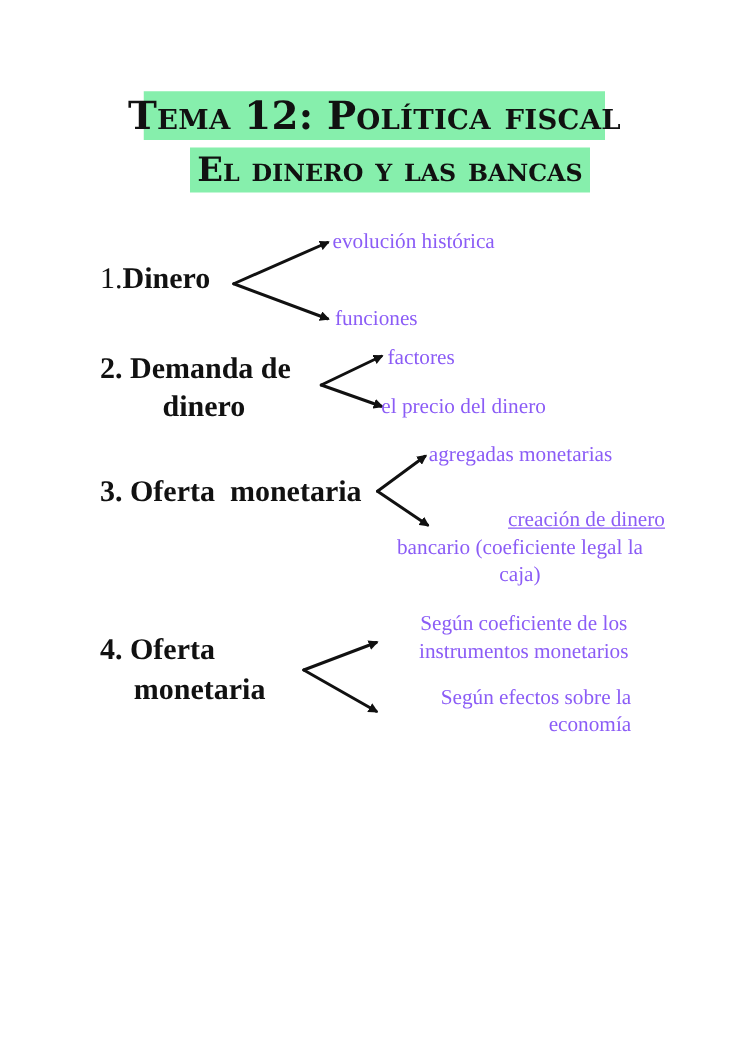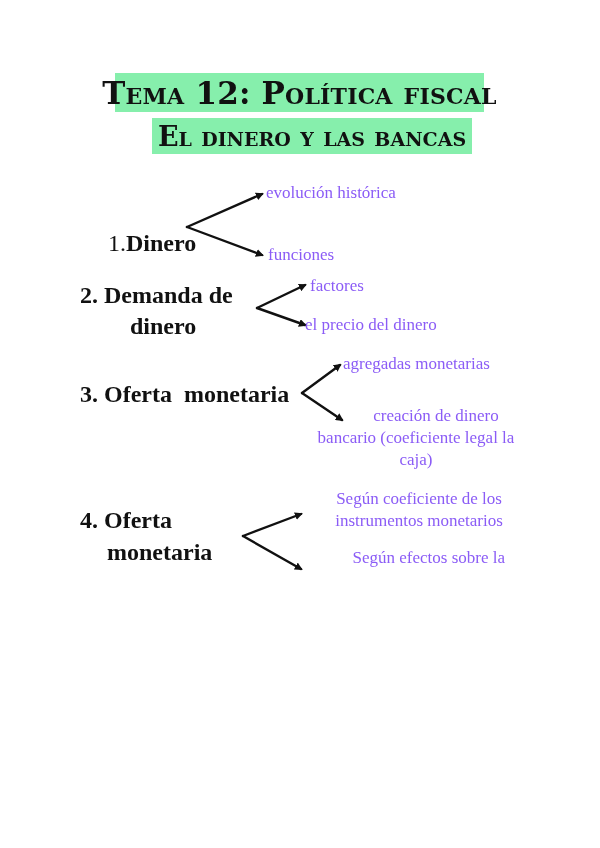--- a/index.html
+++ b/index.html
@@ -54,49 +54,50 @@
     <path d="M257,308 L305,325" marker-end="url(#ah)"></path>
 
     <path d="M302,393 L340,365" marker-end="url(#ah)"></path>
     <path d="M302,393 L342,420" marker-end="url(#ah)"></path>
 
     <path d="M243,536 L301,514" marker-end="url(#ah)"></path>
     <path d="M243,536 L301,569" marker-end="url(#ah)"></path>
   </g>
 </svg>
 
-<div class="head" style="left:80px; top:228px;margin-left:28px;">
+<div class="head" style="left:80px; top:208px;">
   <span class="num-light">1.</span><span>Dinero</span>
 </div>
 <div class="sub" style="left:266px; top:182px;">evolución histórica</div>
 <div class="sub" style="left:268px; top:244px;">funciones</div>
 
 <div class="head" style="left:80px; top:280px;">
   <span>2.</span>
   <span>Demanda de</span>
 </div>
 <div class="head" style="left:130px; top:311px;">dinero</div>
 <div class="sub" style="left:310px; top:275px;">factores</div>
 <div class="sub" style="left:305px; top:314px;">el precio del dinero</div>
 
 <div class="head" style="left:80px; top:379px;">
   <span>3.</span>
   <span style="white-space:pre;">Oferta  monetaria</span>
 </div>
 <div class="sub" style="left:343px; top:353px;">agregadas monetarias</div>
 <div class="sub center" style="left:300px; top:405px; width:232px;">
-  <div style="padding-left:40px; text-align:center;">creación de dinero</div>
+  <div style="padding-left:40px; text-align:right;text-decoration:underline;">creación de dinero</div>
   <div>bancario (coeficiente legal la</div>
   <div>caja)</div>
 </div>
 
 <div class="head" style="left:80px; top:505px;">
   <span>4.</span>
   <span>Oferta</span>
 </div>
 <div class="head" style="left:107px; top:537px;">monetaria</div>
 <div class="sub center" style="left:305px; top:488px; width:228px;">
   <div>Según coeficiente de los</div>
   <div>instrumentos monetarios</div>
 </div>
 <div class="sub center" style="left:305px; top:547px; width:200px;text-align:right;">
   <div>Según efectos sobre la</div>
+  <div>economía</div>
 </div>
 
 </body></html>

